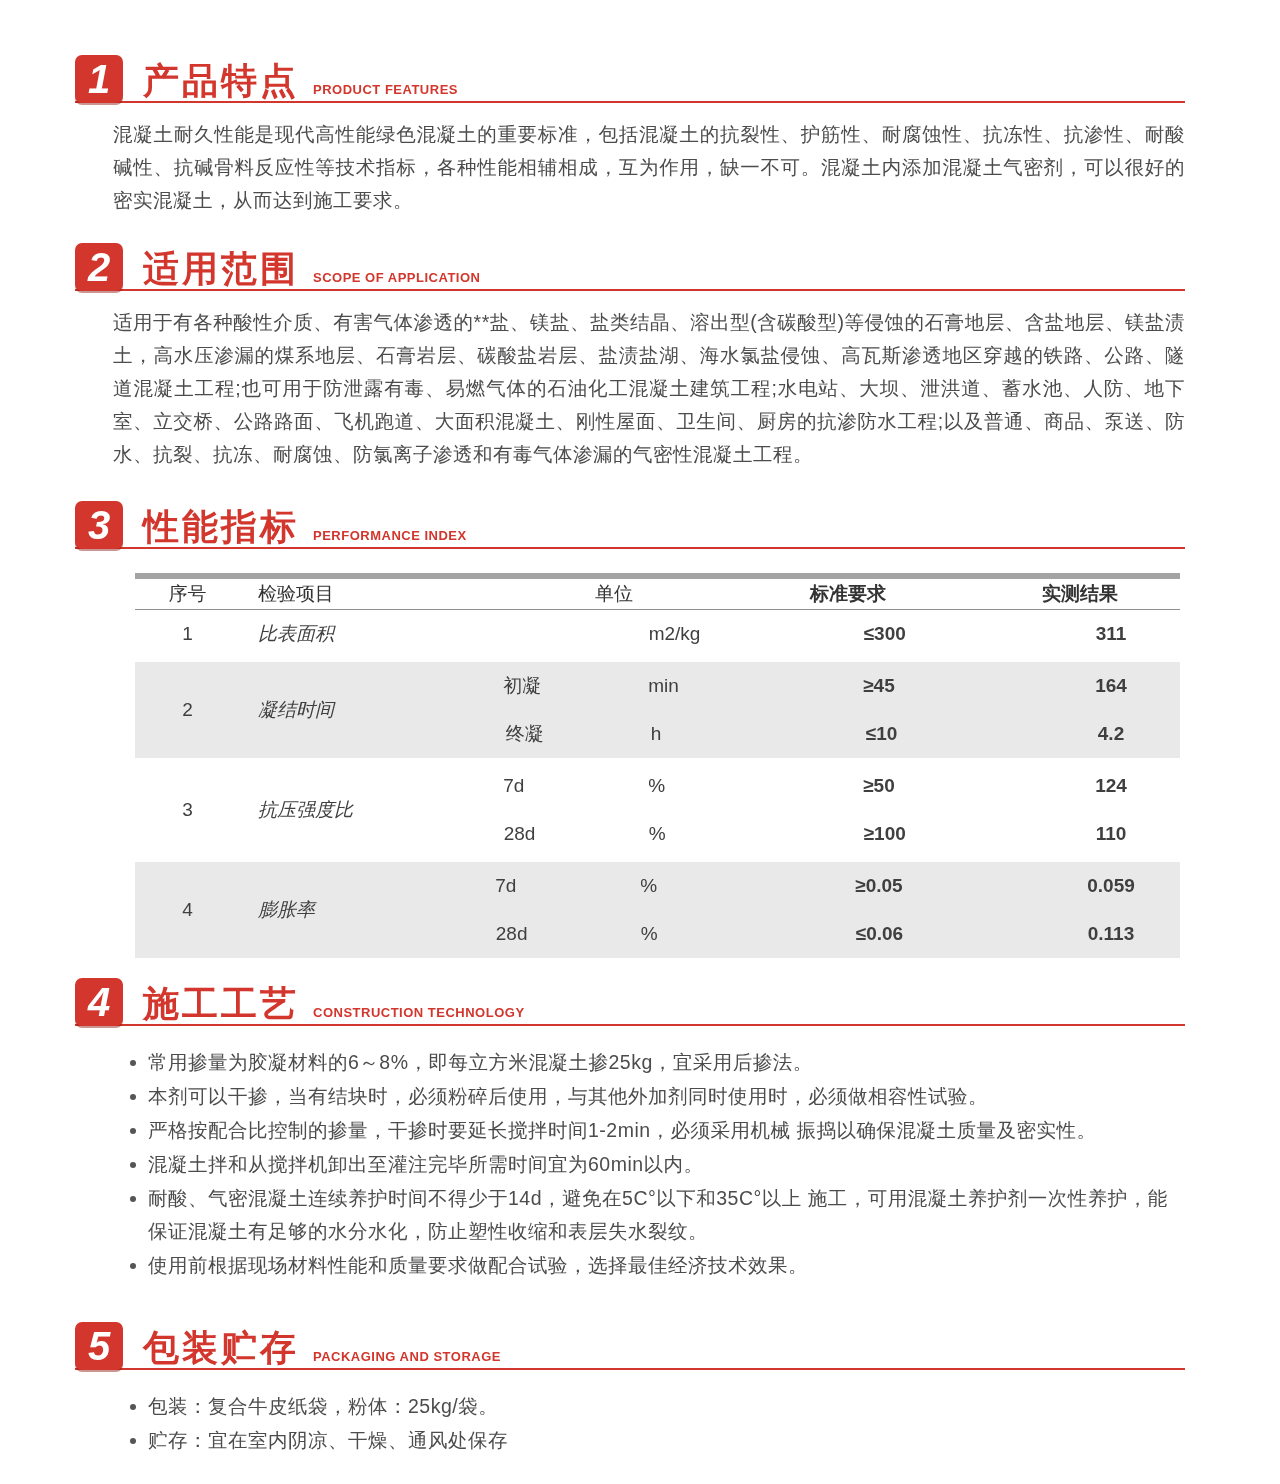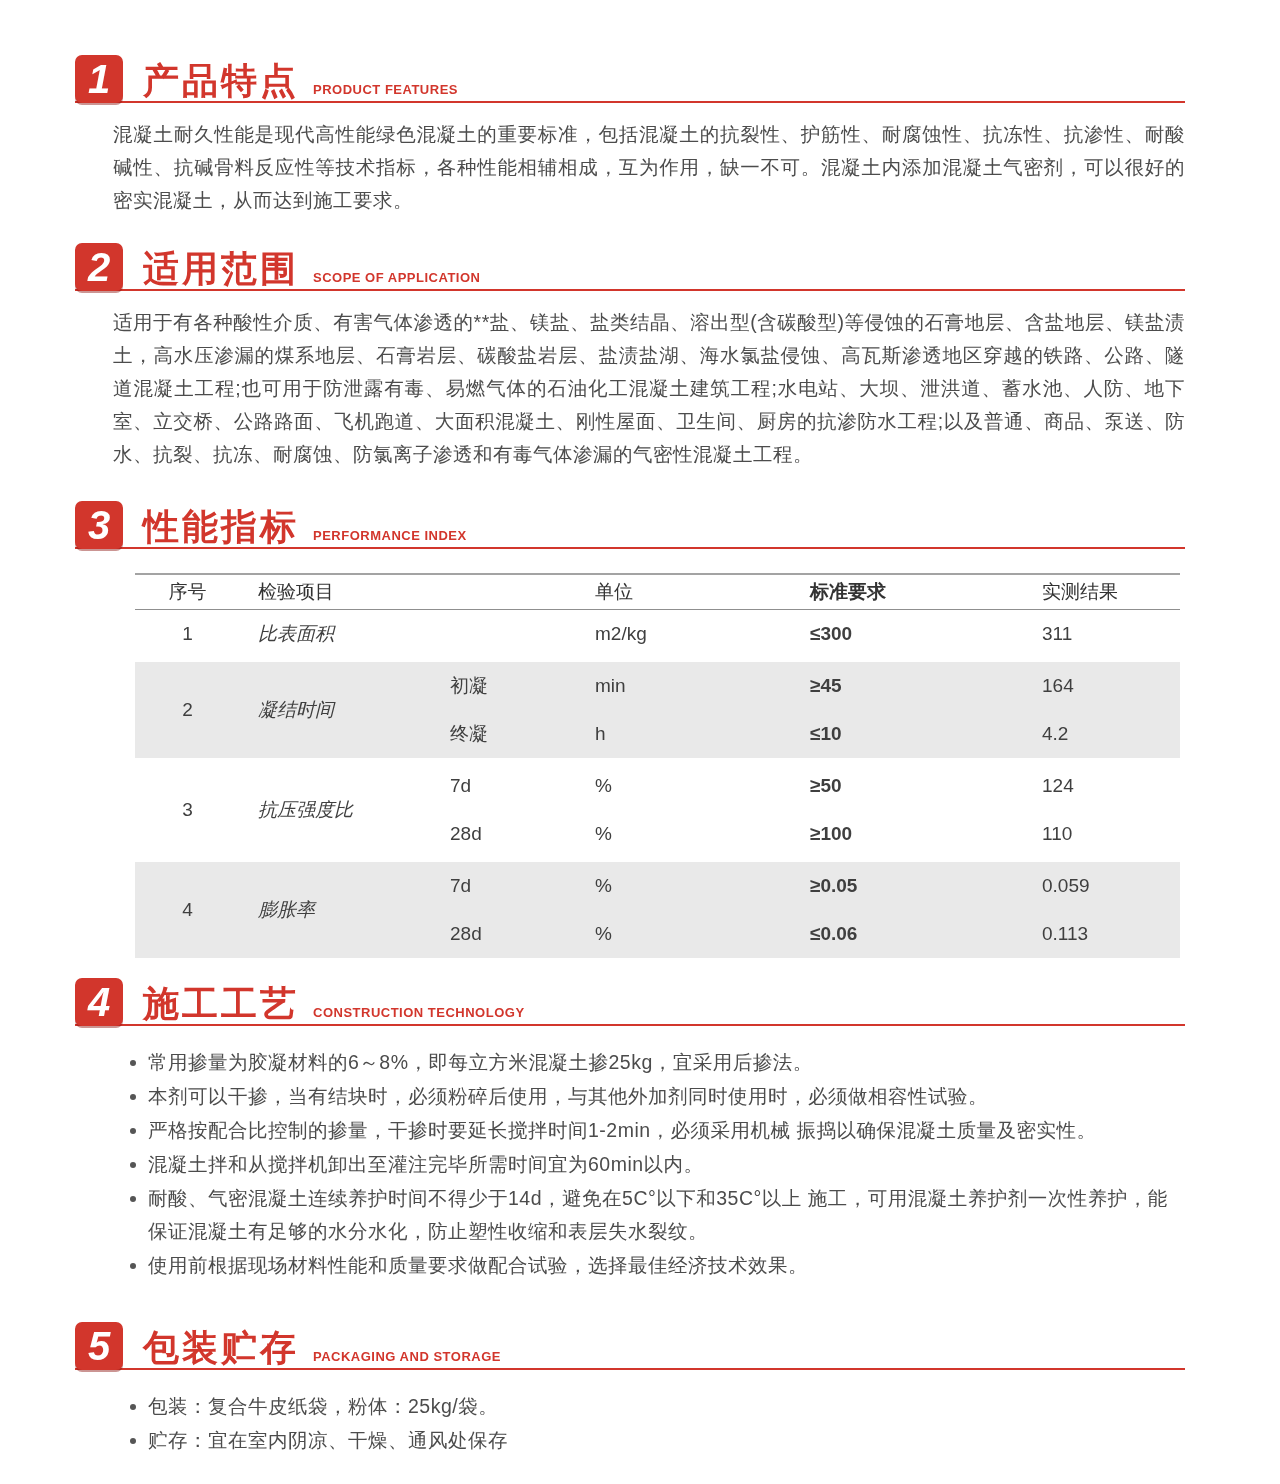--- a/index.html
+++ b/index.html
@@ -63,41 +63,41 @@
     margin:24px 100px 0 135px;
     font-size:19px;color:#3f3f3f;
   }
   .trow{
     display:grid;
     grid-template-columns:105px 190px 130px 230px 230px 1fr;
     align-items:center;
   }
   .thead{
     height:37px;
-    border-top:2px solid #a3a3a3;
+    border-top:6px solid #a3a3a3;
     border-bottom:1px solid #8f8f8f;
     color:#333;
   }
   .c1{text-align:center;}
   .c2{padding-left:18px;}
   .c3{padding-left:20px;}
   .c4{padding-left:35px;}
   .c5{padding-left:20px;font-weight:bold;}
-  .c6{padding-left:22px;}
+  .c6{padding-left:22px;font-weight:bold;}
   .tg{
     display:grid;
     grid-template-columns:105px 190px 1fr;
     align-items:center;
   }
   .tg.single{min-height:48px;}
   .tg.dbl{min-height:96px;margin-top:4px;}
   .tg.gray{background:var(--stripe);}
   .tg .gno{text-align:center;}
   .tg .gitem{padding-left:18px;font-style:italic;}
-  .subrows{display:flex;flex-direction:column;}
+  .subrows{display:flex;flex-direction:column;align-items:center;}
   .subrow{
     display:grid;
     grid-template-columns:130px 230px 230px 1fr;
     align-items:center;
     height:48px;
   }
   
   .bullets{
     margin:20px 95px 0 128px;
     list-style:none;

